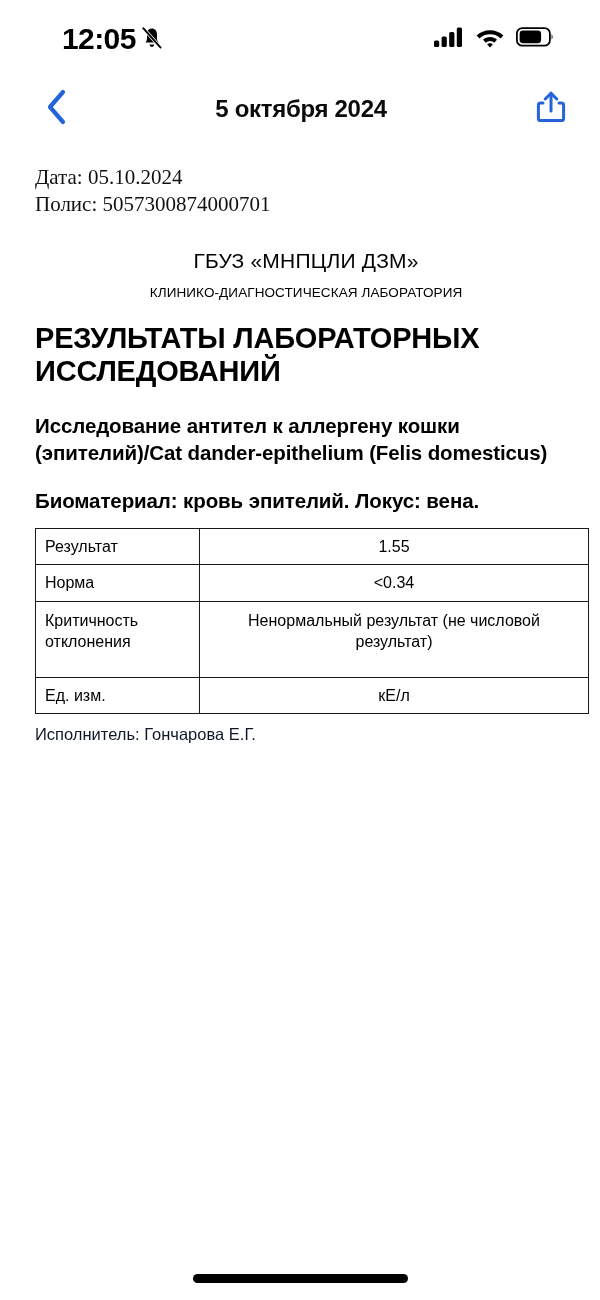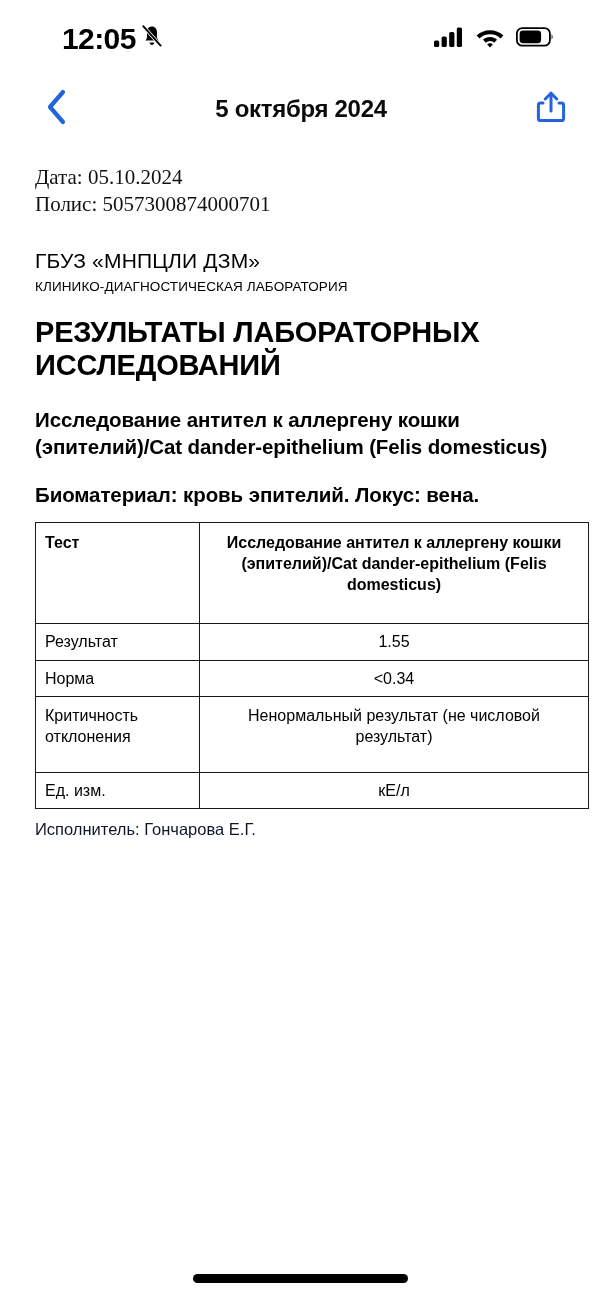--- a/index.html
+++ b/index.html
@@ -27,21 +27,21 @@
   .status-bar {
     height: 78px;
     display: flex;
     align-items: center;
     justify-content: space-between;
     padding: 0 46px 0 62px;
     flex: none;
   }
   .status-left {
     display: flex;
-    align-items: flex-start;
+    align-items: flex-end;
     gap: 5px;
   }
   .status-time {
     font-size: 30px;
     font-weight: bold;
     letter-spacing: -0.6px;
     line-height: 1;
     color: #000;
   }
   .bell-slash-icon { display: block; }
@@ -92,35 +92,36 @@
   .meta-block {
     font-family: "Liberation Serif", serif;
     font-size: 21px;
     line-height: 1.28;
     color: #111;
     margin-bottom: 30px;
   }
   .meta-line { white-space: nowrap; }
 
   .org-block {
+    text-align: center;
     margin-bottom: 20px;
   }
   .org-name {
     font-size: 21px;
     font-weight: normal;
     letter-spacing: 0.2px;
     line-height: 1.25;
     color: #000;
   }
   .org-sub {
     font-size: 13.5px;
     font-weight: normal;
     letter-spacing: 0.1px;
     line-height: 1.3;
-    margin-top: 4px;
+    margin-top: 10px;
     color: #000;
   }
 
   .doc-title {
     text-align: left;
     font-size: 29px;
     font-weight: bold;
     line-height: 1.14;
     letter-spacing: -0.2px;
     margin: 2px 0 24px 0;
@@ -283,24 +284,20 @@
     </div>
 
     <div class="doc-title">РЕЗУЛЬТАТЫ ЛАБОРАТОРНЫХ ИССЛЕДОВАНИЙ</div>
 
     <div class="study-name">Исследование антител к аллергену кошки (эпителий)/Cat dander-epithelium (Felis domesticus)</div>
 
     <div class="biomaterial">Биоматериал: кровь эпителий. Локус: вена.</div>
 
     <table class="result-table">
       <tbody>
-        <tr class="head-row">
-          <td class="col-label">Тест</td>
-          <td class="col-value">Исследование антител к аллергену кошки (эпителий)/Cat dander-epithelium (Felis domesticus)</td>
-        </tr>
         <tr>
           <td class="col-label">Результат</td>
           <td class="col-value">1.55</td>
         </tr>
         <tr>
           <td class="col-label">Норма</td>
           <td class="col-value">&lt;0.34</td>
         </tr>
         <tr class="crit-row">
           <td class="col-label">Критичность отклонения</td>

